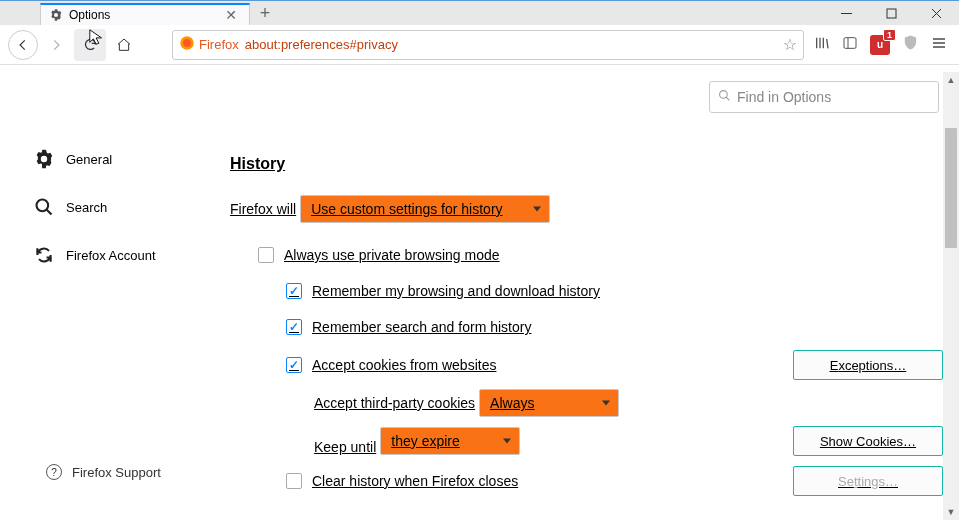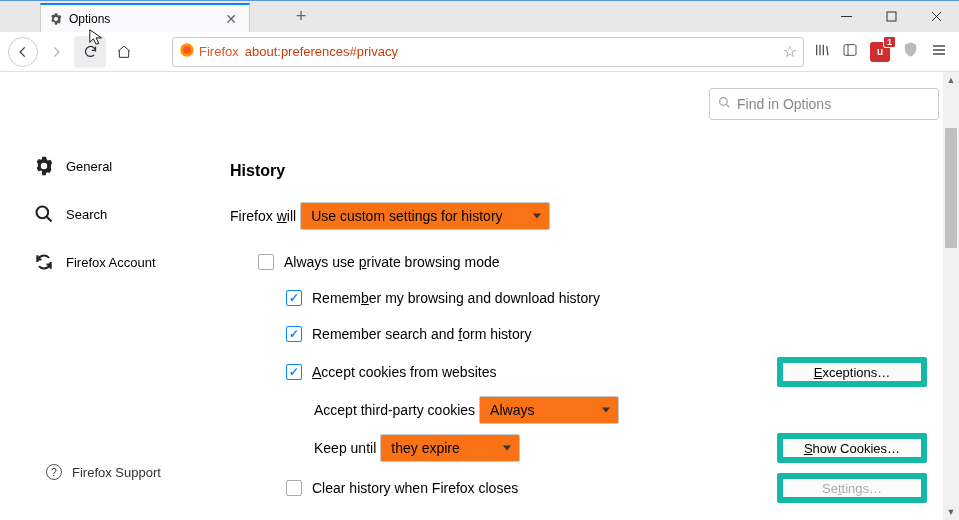--- a/index.html
+++ b/index.html
@@ -1,19 +1,19 @@
 <!DOCTYPE html>
 <html><head>
 <meta charset="utf-8">
 <style>
 * { box-sizing: border-box; margin: 0; padding: 0; font-family: "Segoe UI", Arial, sans-serif; }
 body { width: 959px; height: 520px; overflow: hidden; background: #fff; position: relative; }
 
 
-.titlebar { height: 32px; background: #e8e8e8; display: flex; align-items: stretch; border-top: 1px solid #5a9adb; gap: 36px; }
+.titlebar { height: 25px; background: #e8e8e8; display: flex; align-items: stretch; border-top: 1px solid #5a9adb; }
 .tab { display: flex; align-items: center; background: #f9f9fb; border: 1px solid #ccc; border-bottom: none; margin-left: 40px; margin-top: 2px; padding: 0 8px; min-width: 210px; border-top: 2px solid #0a84ff; }
 .tab .gear { width: 14px; height: 14px; margin-right: 6px; }
 .tab .title { font-size: 12px; flex: 1; }
 .tab .close { font-size: 14px; color: #666; padding: 0 4px; cursor: default; }
 .newtab { width: 30px; display: flex; align-items: center; justify-content: center; color: #666; font-size: 18px; }
 .windowctrls { margin-left: auto; display: flex; }
 .windowctrls .btn { width: 45px; display: flex; align-items: center; justify-content: center; }
 .windowctrls svg { width: 11px; height: 11px; }
 
 
@@ -34,39 +34,39 @@
 
 .content { display: flex; height: calc(100% - 72px); overflow: hidden; }
 .sidebar { width: 230px; padding: 70px 0 0 32px; }
 .sideitem { display: flex; align-items: center; height: 48px; font-size: 13px; cursor: default; }
 .sideitem .icon { width: 24px; height: 24px; margin-right: 10px; display:flex; align-items:center; justify-content:center; }
 .sideitem.active { color: #0a84ff; }
 .sideitem.active .icon svg { fill: #0a84ff; }
 .support { position: absolute; bottom: 40px; left: 46px; display: flex; align-items: center; font-size: 13px; color: #333; }
 .support .qicon { width:16px; height:16px; border:1.5px solid #555; border-radius:50%; display:flex; align-items:center; justify-content:center; font-size:10px; margin-right:10px; }
 
-.main { flex: 1; padding: 20px 32px 0 0; position: relative; }
+.main { flex: 1; padding: 20px 16px 0 0; position: relative; }
 .searchbox { position: absolute; top: 16px; right: 20px; width: 230px; height: 32px; border: 1px solid #ccc; border-radius: 3px; display: flex; align-items: center; padding: 0 8px; color: #888; font-size: 14px; }
 .searchbox .sicon { margin-right: 6px; }
 
-.section { margin-top: 70px; }
+.section { margin-top: 70px; text-decoration: underline; }
 .section h2 { font-size: 16px; font-weight: 600; margin-bottom: 18px; }
 .row { display: flex; align-items: center; min-height: 36px; font-size: 14px; }
 .label { margin-right: 4px; }
 .select { border: 1px solid #c8c8c8; background: #f97316; height: 28px; padding: 0 24px 0 10px; font-size: 14px; display:flex; align-items:center; position:relative; min-width: 140px; border-radius:2px; }
 .select::after { content:''; position:absolute; right:8px; top:50%; border-left:4px solid transparent; border-right:4px solid transparent; border-top:5px solid #333; transform:translateY(-50%); }
 .checkbox { width: 16px; height: 16px; border: 1px solid #aaa; border-radius: 2px; margin-right: 10px; display:flex; align-items:center; justify-content:center; background:#fff; }
 .checkbox.checked { border-color: #0a84ff; }
 .checkbox.checked::after { content:'✓'; color:#0a84ff; font-size:12px; font-weight:bold; }
 .indent1 { padding-left: 28px; text-align: center; }
 .indent2 { padding-left: 56px; }
-.btn2 { border: 6px solid #14b8a6; background: #fbfbfb; height: 30px; padding: 0 16px; font-size: 13px; border-radius:2px; min-width: 150px; text-align:center; display:flex; align-items:center; justify-content:center; }
+.btn2 { border: 1px solid #14b8a6; background: #fbfbfb; height: 30px; padding: 0 16px; font-size: 13px; border-radius:2px; min-width: 150px; text-align:center; display:flex; align-items:center; justify-content:center; }
 .btn2.disabled { color: #aaa; }
 .rowflex { display:flex; align-items:center; justify-content:space-between; min-height:40px; }
-.rowflex .left { display:flex; align-items:center; font-size:14px; }
+.rowflex .left { display:flex; align-items:flex-end; font-size:14px; }
 .u { text-decoration: underline; }
 
 .scrollbar { position:absolute; right:0; top:72px; bottom:0; width:16px; background:#f0f0f0; }
 .scrollbar .up, .scrollbar .dn { height:16px; display:flex; align-items:center; justify-content:center; color:#666; font-size:9px; }
 .scrollbar .thumb { position:absolute; top:56px; left:2px; right:2px; height:120px; background:#c0c0c0; border-radius:1px; }
 
 .cursor { position:absolute; top:28px; left:88px; pointer-events:none; }
 </style>
 </head>
 <body>

